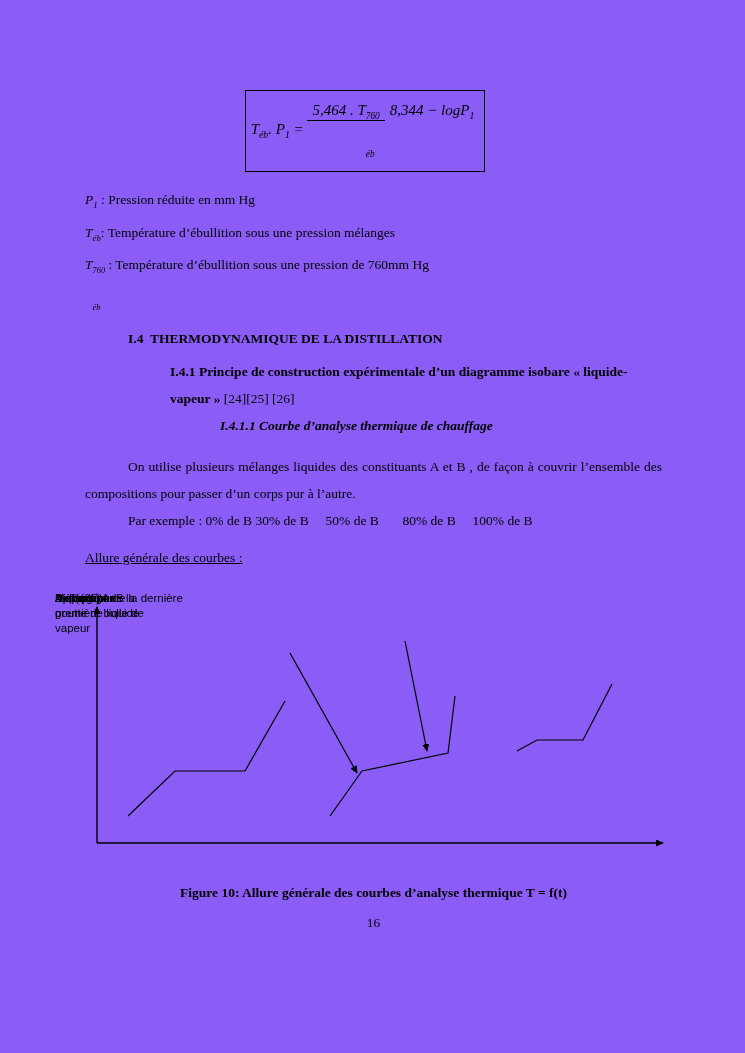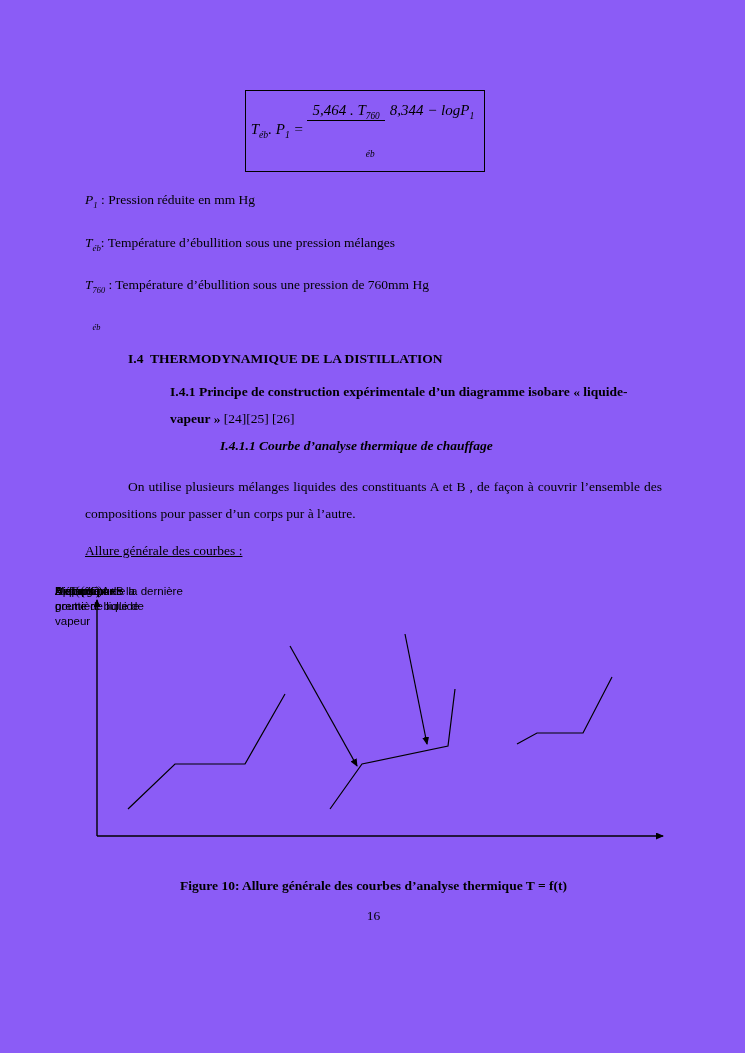--- a/index.html
+++ b/index.html
@@ -20,21 +20,21 @@
   .frac { display:inline-block; text-align:center; vertical-align:middle; }
   .frac .num { padding:0 5px 2px; border-bottom:1px solid #000; }
   .frac .den { padding:2px 5px 0; }
   .supsub {
     display:inline-flex; flex-direction:column; line-height:1.05;
     font-size:0.62em; vertical-align:-0.45em; text-align:left;gap:28px;
   }
 
   
   .defs { margin-top:14px; }
-  .def-line { line-height:27px;margin-top:10px; }
+  .def-line { line-height:27px; }
   .def-line .sym { font-style:italic; }
   .def-line .sym sub { font-size:0.65em; }
 
   .h-i4 { margin-top:12px; margin-left:43px; font-weight:bold; line-height:27px; white-space:pre-wrap; }
   .h-i41 { margin-top:6px; margin-left:85px; line-height:27px; }
   .h-i41 .bold { font-weight:bold; }
   .h-i411 { margin-left:135px; font-weight:bold; font-style:italic; line-height:27px; }
 
   .para { line-height:27px; text-align:justify; }
   .indent { text-indent:43px; }
@@ -93,20 +93,21 @@
               <span>éb</span>
             </span></span><span> : Température d’ébullition sous une  pression de 760mm Hg</span>
       </div>
     </div>
 
     <div class="h-i4">I.4  THERMODYNAMIQUE DE LA DISTILLATION</div>
     <div class="h-i41"><span class="bold">I.4.1 Principe de construction expérimentale d’un diagramme isobare « liquide-vapeur » </span><span>[24][25] [26]</span></div>
     <div class="h-i411">I.4.1.1 Courbe d’analyse thermique de chauffage</div>
 
     <p class="para indent" style="margin:14px 0 0 0;">On utilise plusieurs mélanges liquides des constituants A et B , de façon à couvrir l’ensemble des compositions pour passer d’un corps pur à l’autre.</p>
+    <div class="p-example">Par exemple : 0% de B 30% de B     50% de B       80% de B     100% de B</div>
 
     <div class="allure">Allure générale des courbes :</div>
 
     <div class="figure">
       <svg id="figure-svg" width="640" height="290" viewBox="0 0 640 290">
         <defs>
           <marker id="arrowhead" markerWidth="9" markerHeight="9" refX="7" refY="3.5" orient="auto" markerUnits="userSpaceOnUse">
             <path d="M0,0 L8,3.5 L0,7 Z" fill="#000"></path>
           </marker>
         </defs>

